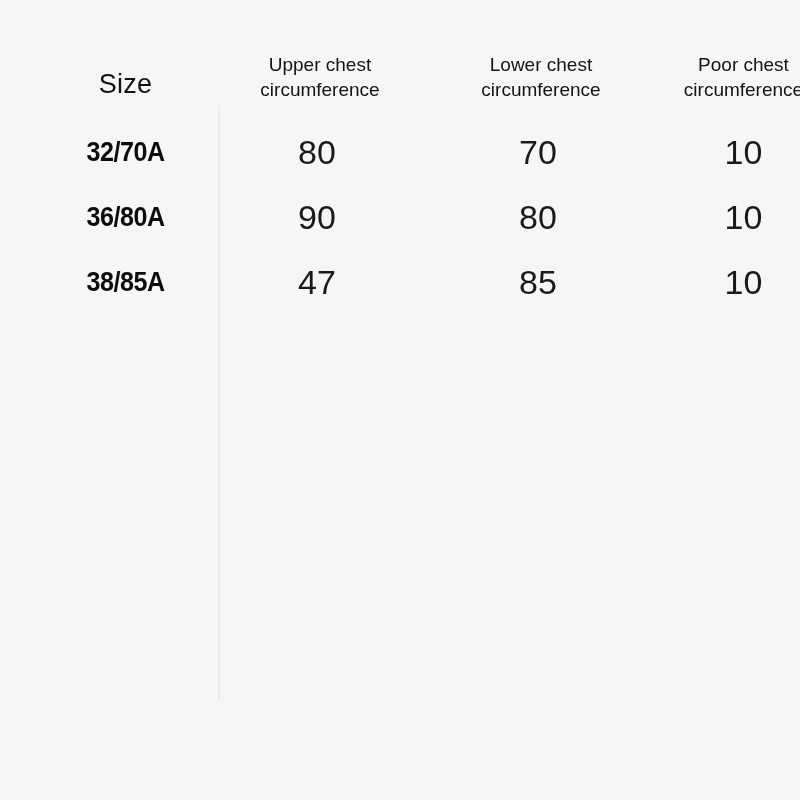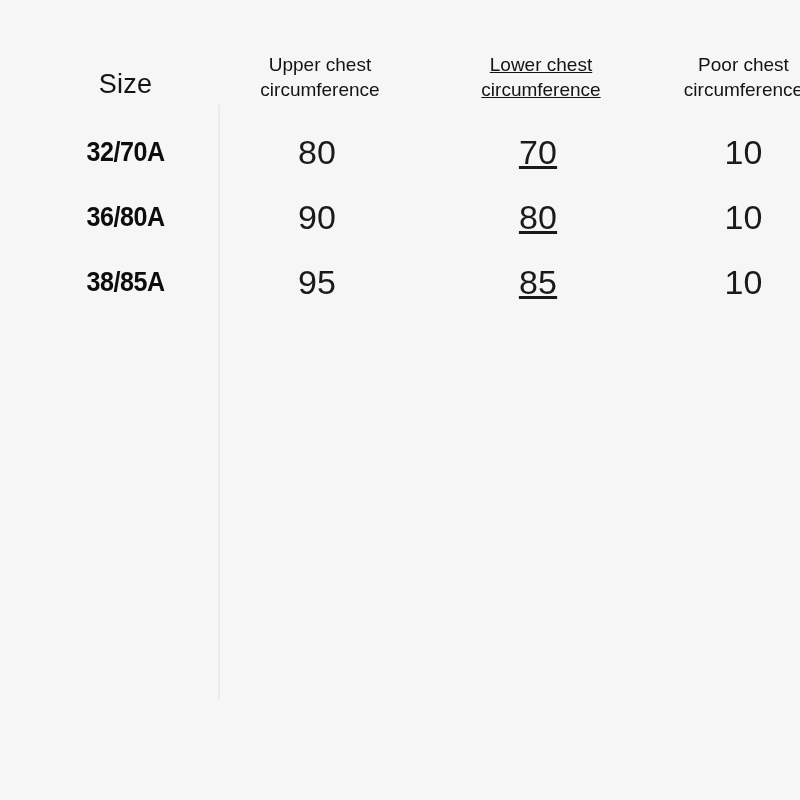--- a/index.html
+++ b/index.html
@@ -94,21 +94,21 @@
 
   .td-num {
     font-size: 34px;
     text-align: center;
     color: #1a1a1a;
     letter-spacing: 0.2px;
   }
 
   
   .td-num.c2, .th-metric.c2 { padding-right: 24px; }
-  .td-num.c3, .th-metric.c3 { padding-right: 18px; text-decoration: underline; }
+  .td-num.c3, .th-metric.c3 { padding-right: 18px; }
   .td-num.c4, .th-metric.c4 { }
 </style>
 </head>
 <body>
 
 <div class="size-chart">
 
   <div class="col-divider"></div>
 
   <table class="table">
@@ -148,20 +148,20 @@
         <td class="td-num c4">10</td>
       </tr>
       <tr>
         <td class="td-size">36/80A</td>
         <td class="td-num c2">90</td>
         <td class="td-num c3">80</td>
         <td class="td-num c4">10</td>
       </tr>
       <tr>
         <td class="td-size">38/85A</td>
-        <td class="td-num c2">95</td>
+        <td class="td-num c2">47</td>
         <td class="td-num c3">85</td>
         <td class="td-num c4">10</td>
       </tr>
     </tbody>
   </table>
 
 </div>
 
 </body></html>

